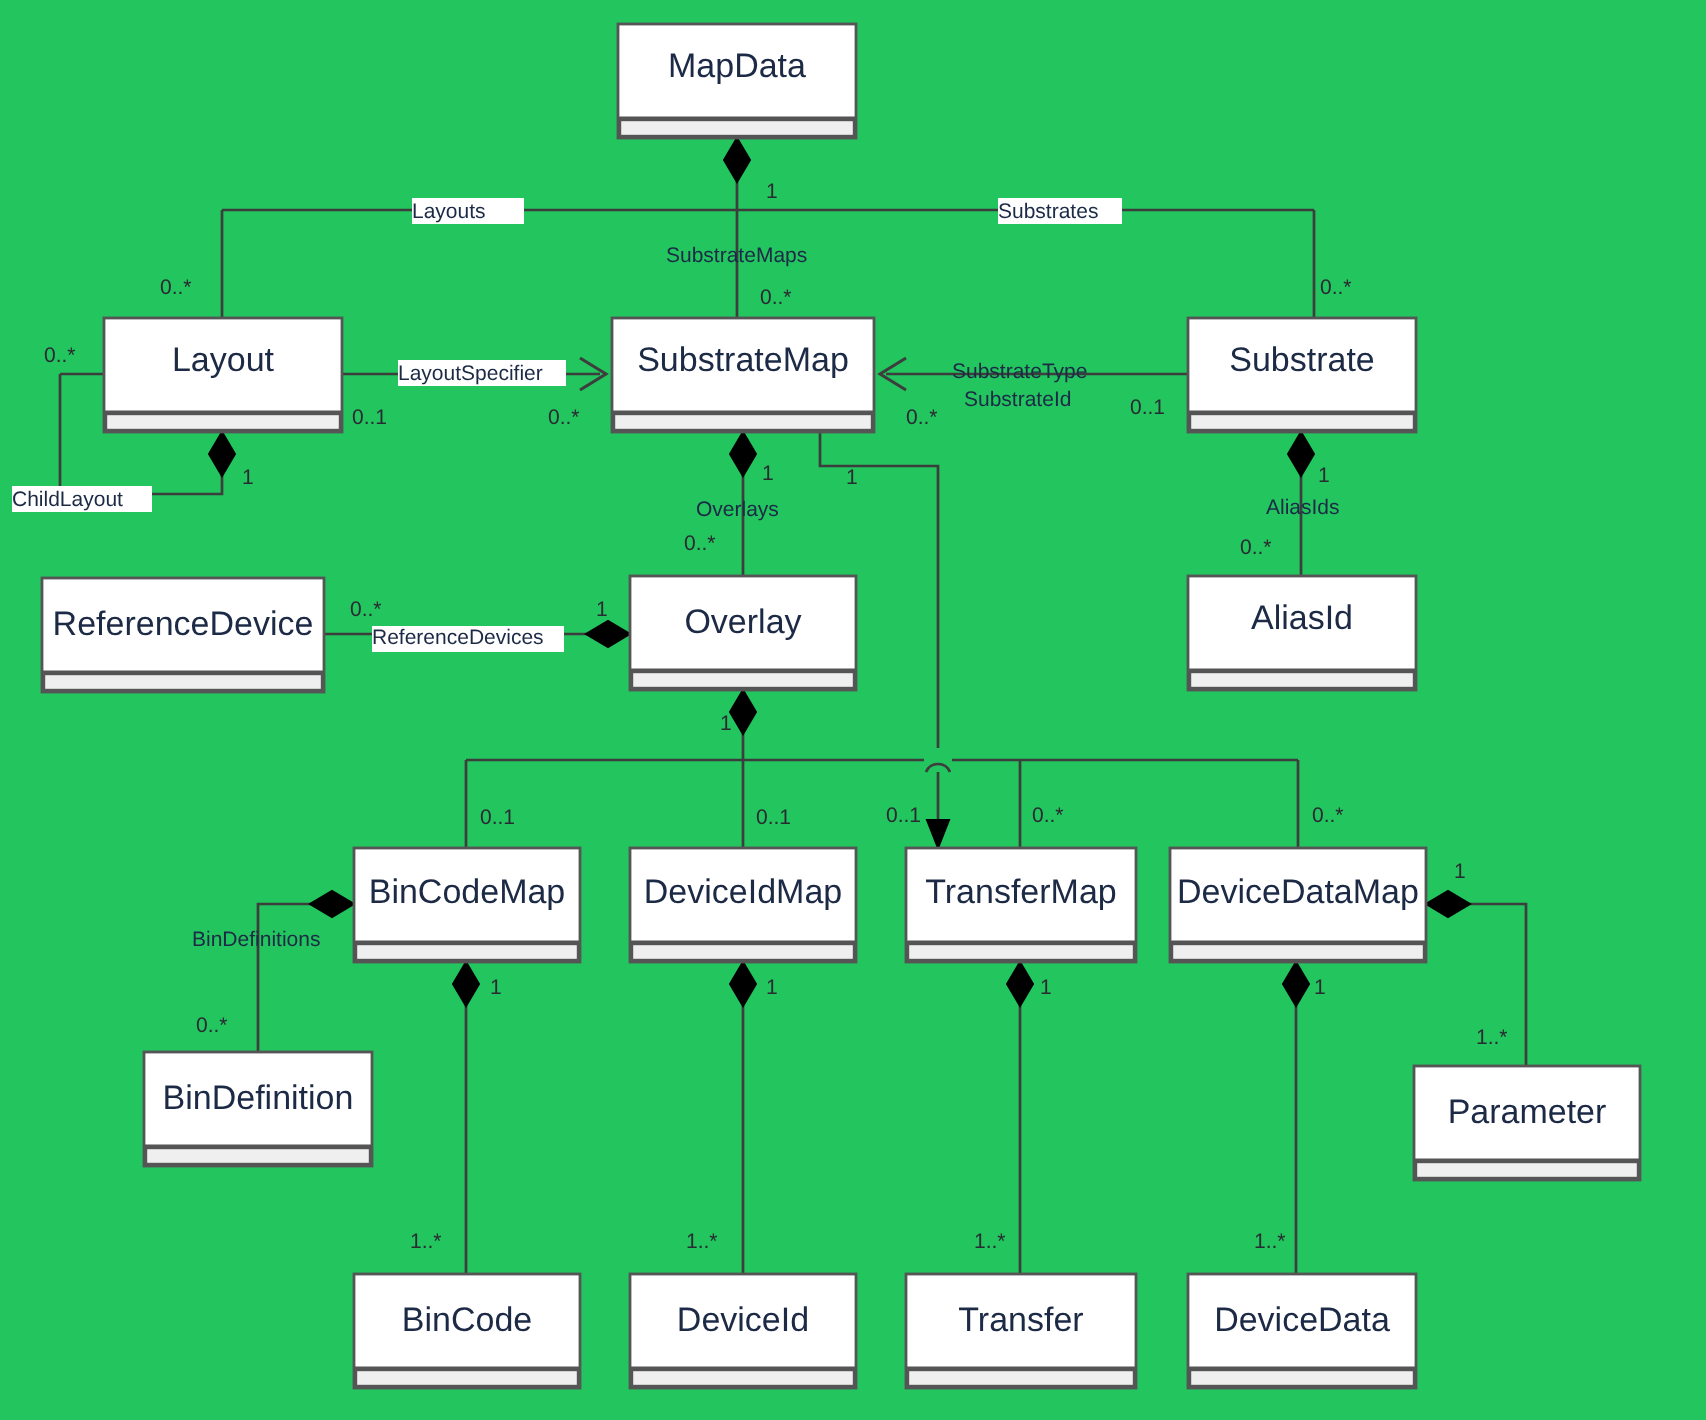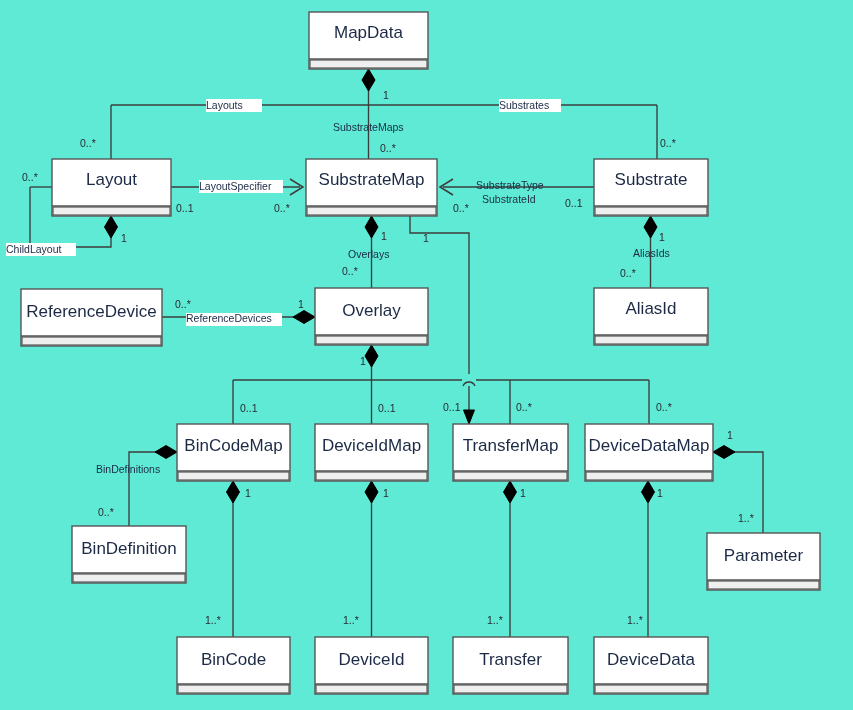--- a/index.html
+++ b/index.html
@@ -1,18 +1,18 @@
 <!DOCTYPE html>
 <html><head>
 <meta charset="utf-8">
 <style>
   html,body{margin:0;padding:0;background:#ffffff;}
   body{width:853px;height:710px;overflow:hidden;
        font-family:"Liberation Sans","DejaVu Sans",sans-serif;}
-  #diagram{position:relative;width:853px;height:710px;background:#5eead4;}
+  #diagram{position:relative;width:853px;height:710px;background:#22c55e;}
   svg{position:absolute;left:0;top:0;width:853px;height:710px;}
   .cls-rect{fill:#ffffff;stroke:#555555;stroke-width:1.4;}
   .cls-sep{stroke:#555555;stroke-width:1.4;}
   .cls-foot{fill:#efefef;stroke:#555555;stroke-width:1.2;}
   .cls-name{fill:#1c2a46;font-size:17px;text-anchor:middle;dominant-baseline:middle;}
   .edge{stroke:#3d3d3d;stroke-width:1.35;fill:none;}
   .mult{fill:#2a2a33;font-size:10.5px;}
   .rolelbl{fill:#1c2a46;font-size:10.5px;}
   .diamond{fill:#000000;stroke:#000000;stroke-width:1;}
   .arrowhd{fill:#000000;stroke:#000000;stroke-width:1;}

